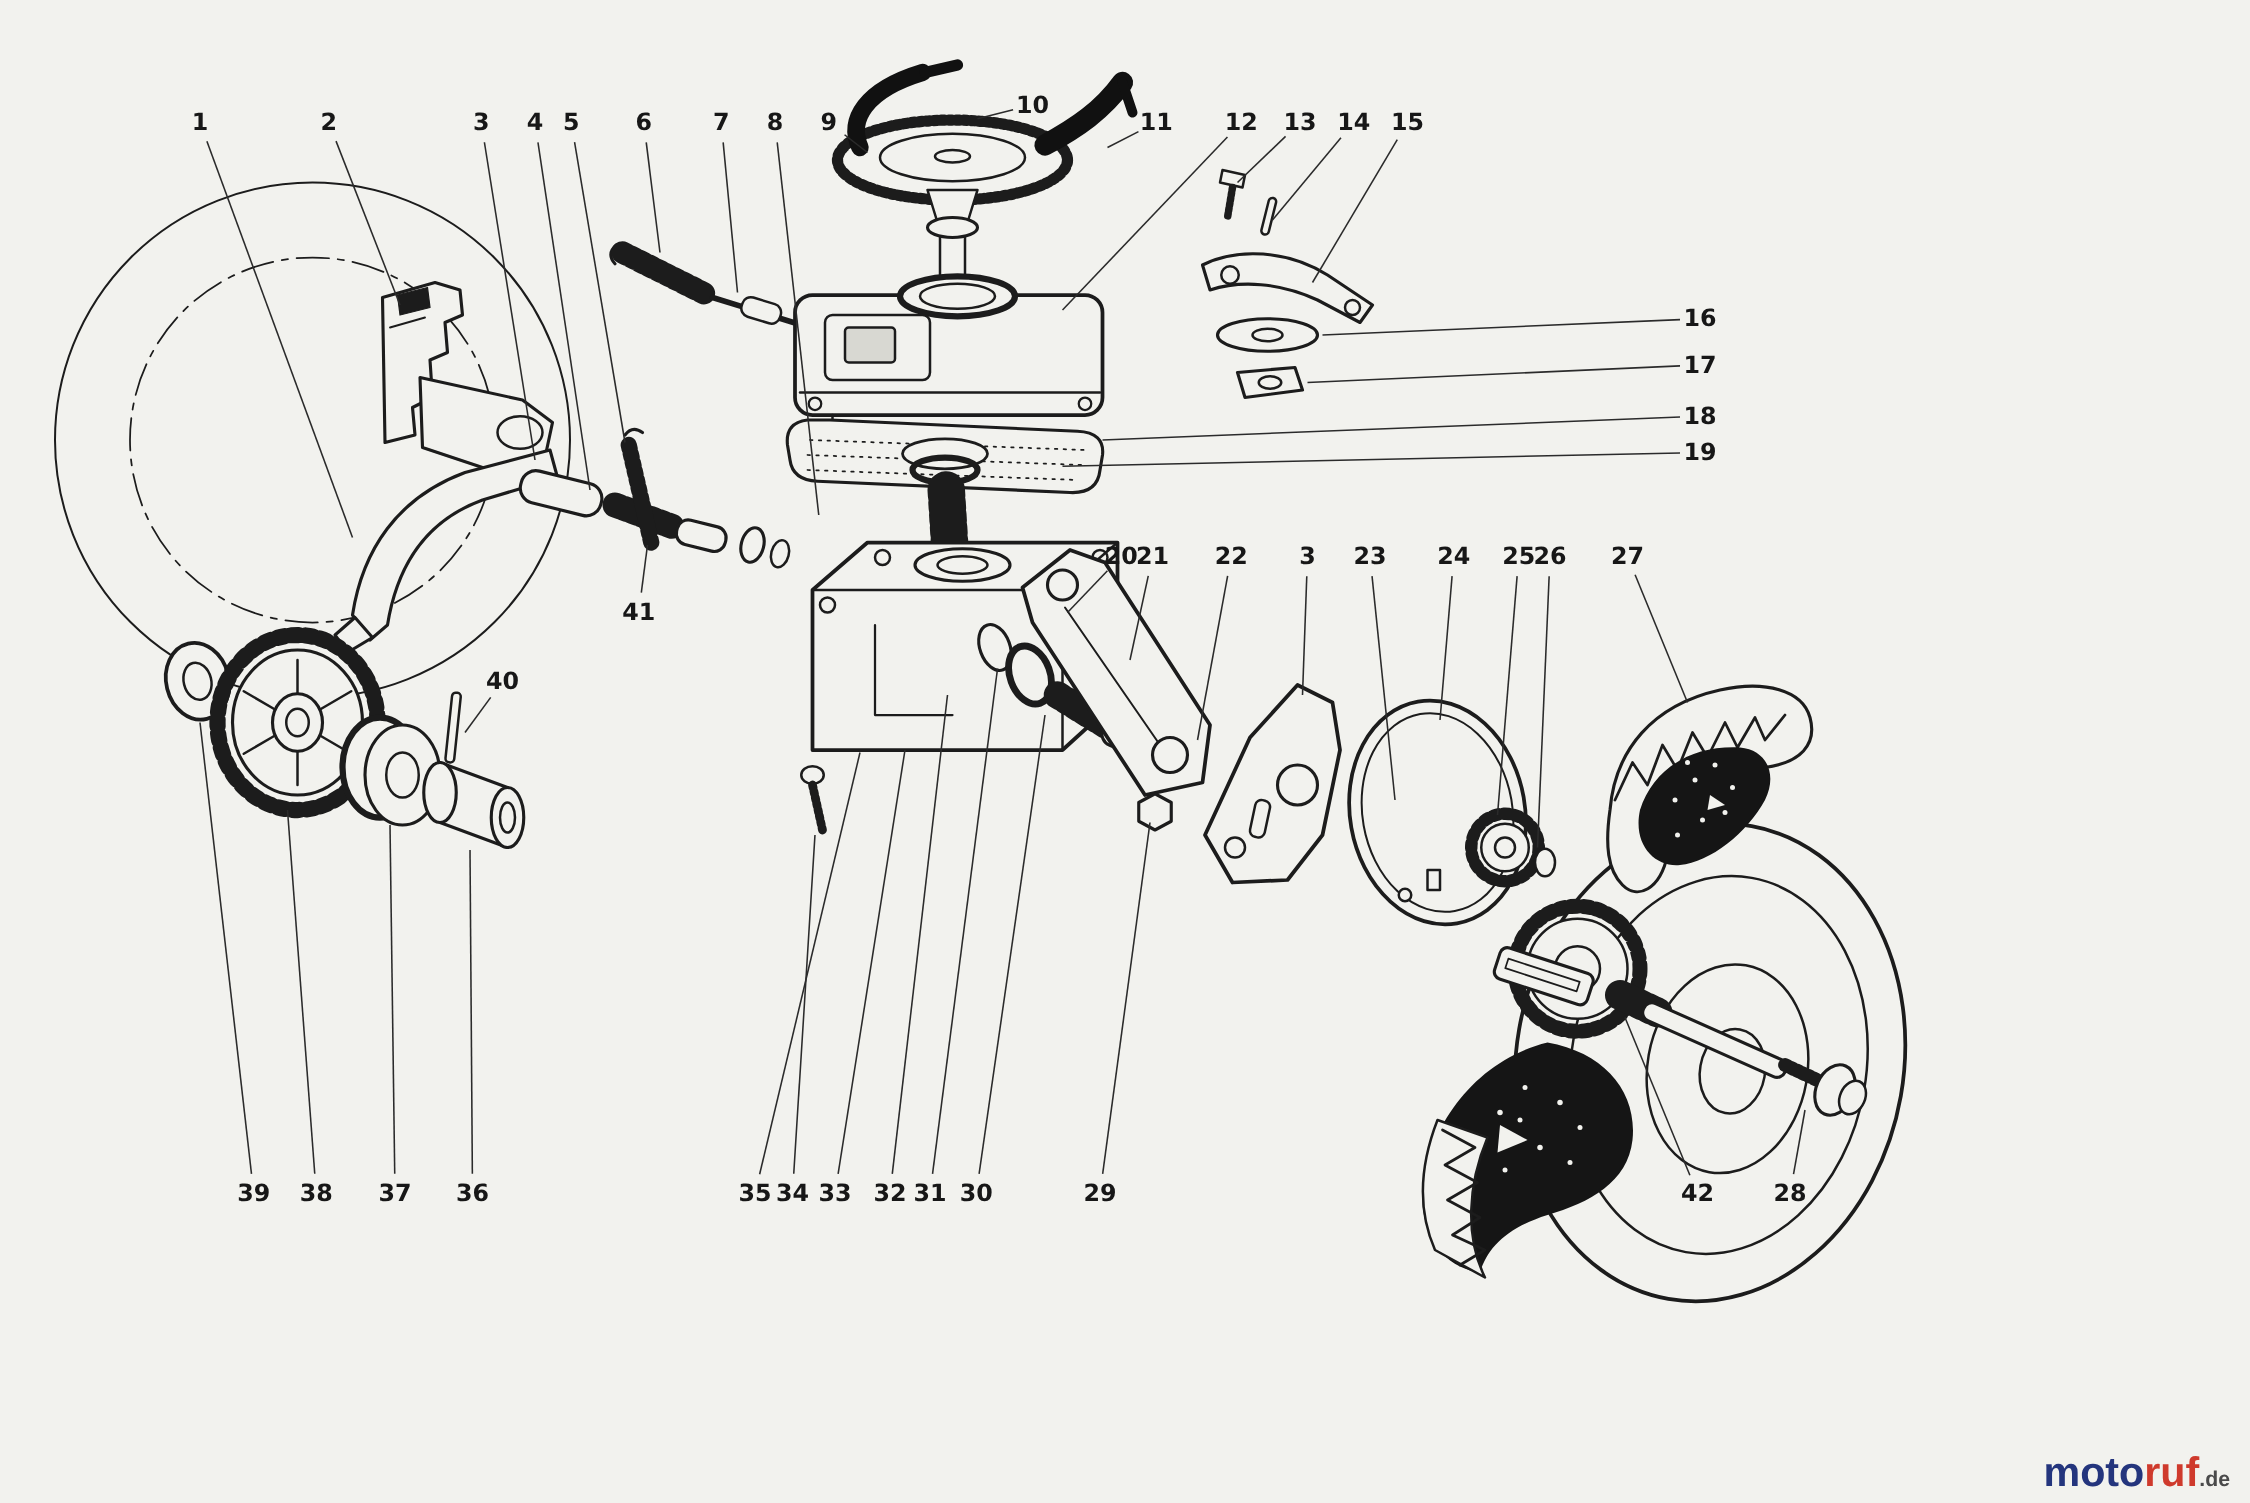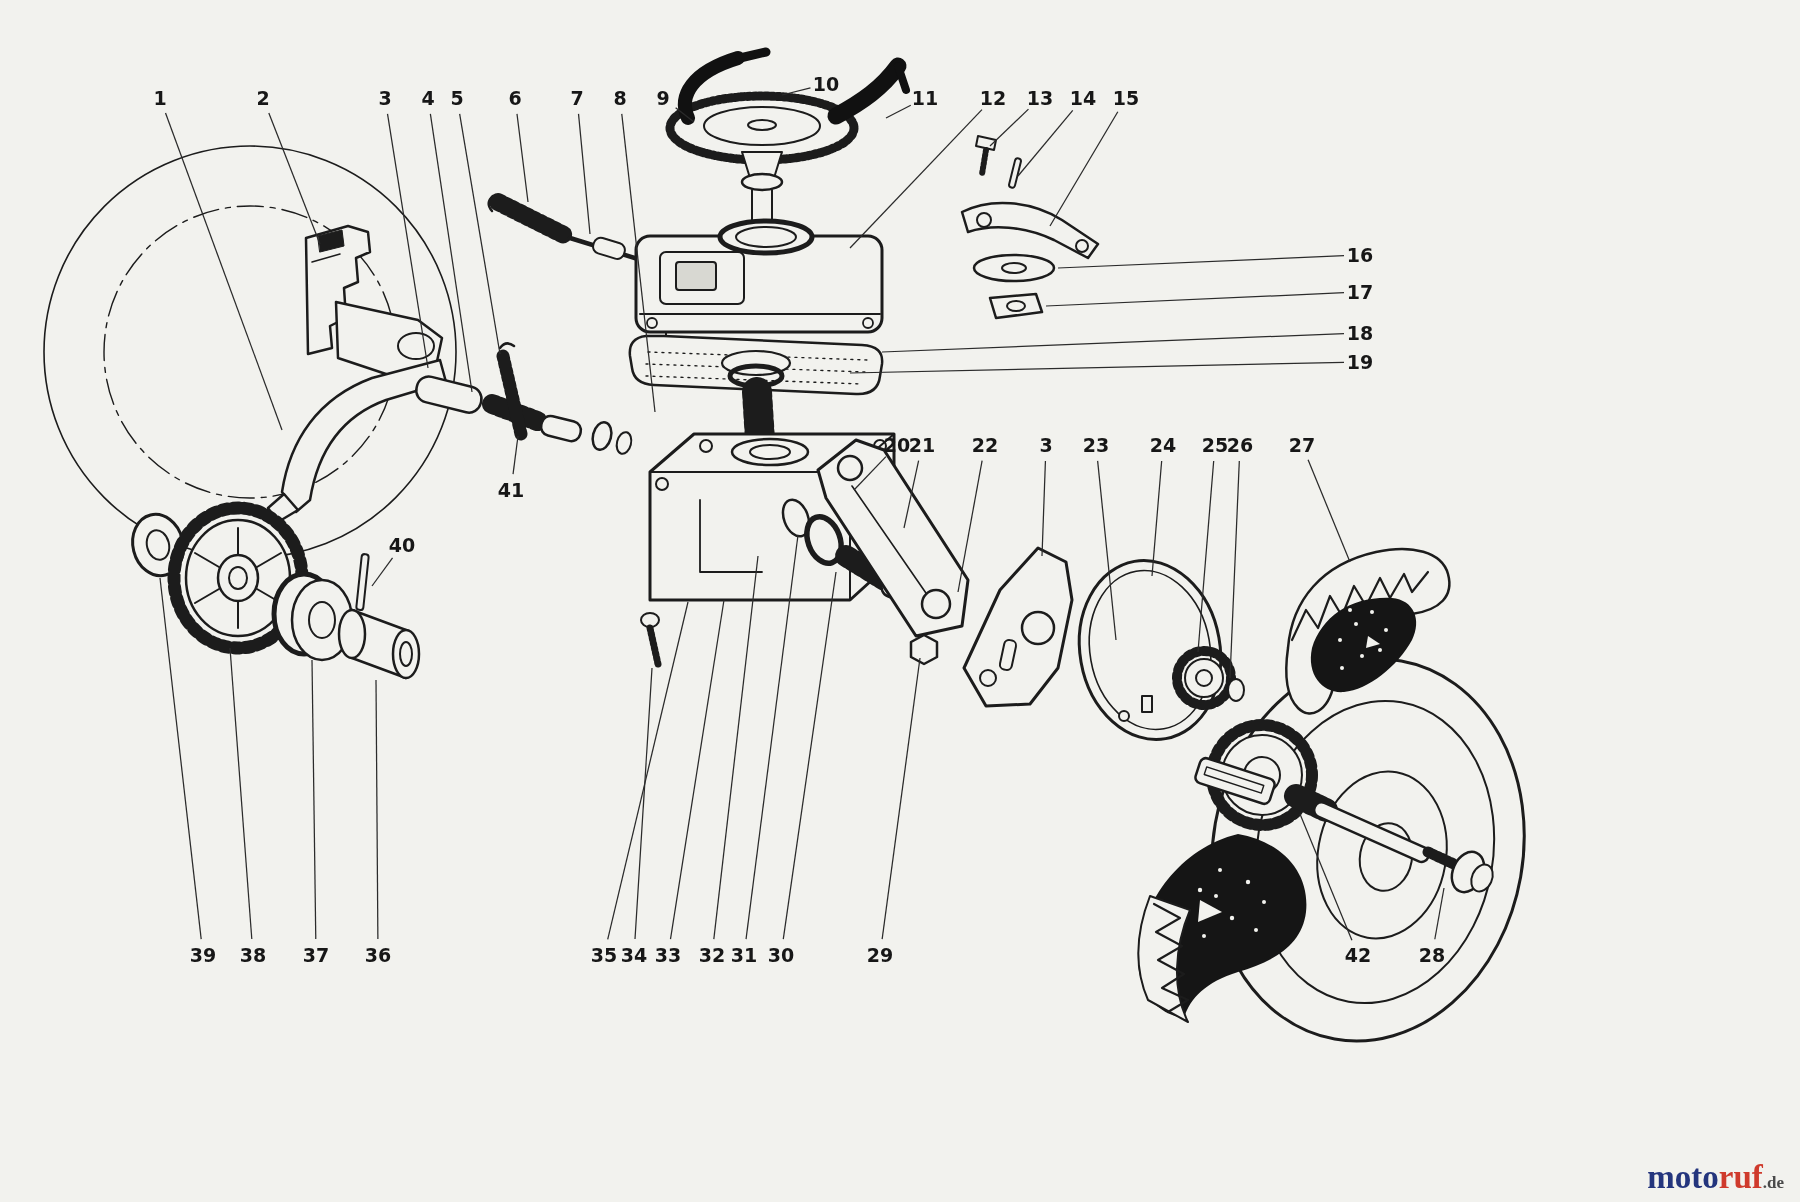--- a/index.html
+++ b/index.html
@@ -11,21 +11,21 @@
   #canvas{position:absolute;inset:0;}
   #diagram-svg{position:absolute;left:0;top:0;}
   .callout{
     font-family:"DejaVu Sans",sans-serif;
     font-size:19px;font-weight:bold;fill:#171717;
     text-anchor:middle;dominant-baseline:central;
   }
   .leader{stroke:#2b2b2b;stroke-width:1.25;}
   #watermark{
     position:absolute;right:16px;bottom:8px;
-    font-family:Liberation Serif, serif;font-weight:bold;line-height:1;
+    font-family:Liberation Sans, sans-serif;font-weight:bold;line-height:1;
     user-select:none;
   }
   #watermark .w-blue{font-size:33px;}
   #watermark .w-red{font-size:33px;}
   #watermark .w-de{font-size:17px;}
 </style>
 </head>
 <body style="background: rgb(242, 242, 238);">
 
 <div id="canvas">

